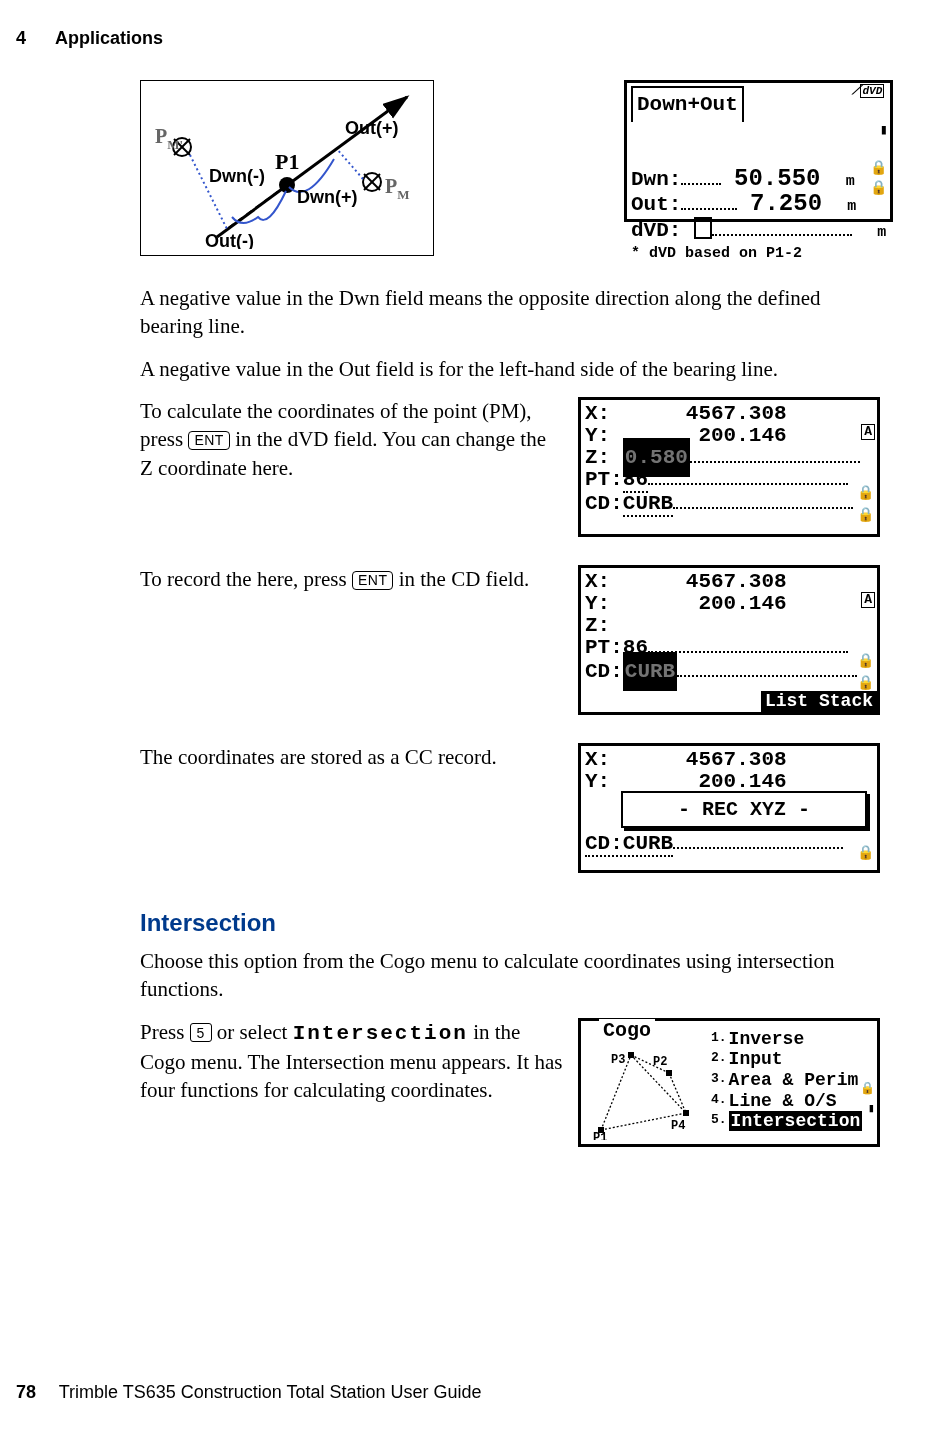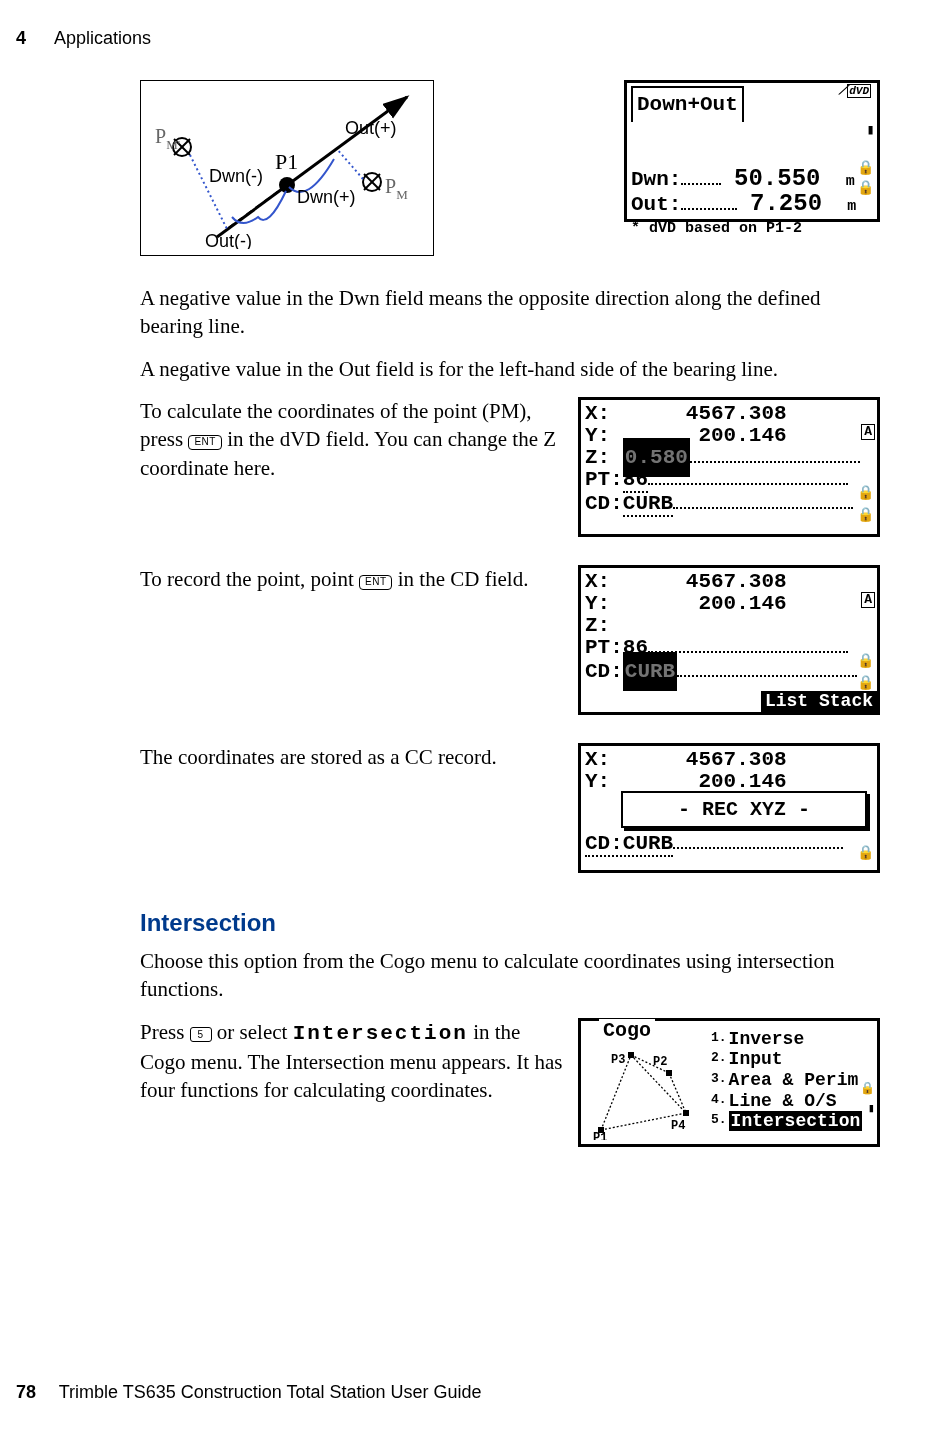--- a/index.html
+++ b/index.html
@@ -18,38 +18,39 @@
     top: 28px;
     left: 16px;
     font-family: Arial, Helvetica, sans-serif;
     font-size: 18px;
   }
   .header .chapnum {
     font-weight: 700;
     margin-right: 24px;
   }
   .header .chaptitle {
-    font-weight: 400;
+    font-weight: 700;
   }
   .content {
     position: absolute;
     left: 140px;
     top: 80px;
     width: 740px;
   }
   .diagram-row {
     display: flex;
     align-items: flex-start;
     gap: 190px;
     margin-bottom: 28px;
   }
   .diagram-box {
     border: 1.5px solid #000;
     padding: 6px;
     display: inline-block;
+    font-weight: bold;
   }
   .diagram-box svg {
     display: block;
   }
   .lcd {
     border: 3px solid #000;
     background: #fff;
     font-family: 'Courier New', monospace;
     font-weight: 700;
     font-size: 21px;
@@ -115,21 +116,21 @@
   }
   .row-with-lcd p.body {
     margin: 0;
     flex: 1;
   }
   .keycap {
     display: inline-block;
     border: 1.5px solid #000;
     border-radius: 4px;
     font-family: Arial, Helvetica, sans-serif;
-    font-size: 10px;
+    font-size: 14px;
     line-height: 1;
     padding: 1.5px 5px 2px 5px;
     vertical-align: 1px;
     letter-spacing: 0.5px;
   }
   .keycap.square {
     border-radius: 3px;
     padding: 1.5px 5px;
     min-width: 10px;
     text-align: center;
@@ -252,20 +253,21 @@
         <text x="58" y="160" font-family="Arial" font-size="18">Out(-)</text>
       </svg>
     </div>
 
     <div class="lcd" style="height:142px;">
       <div class="lcd-line"><span style="border:2px solid #000; border-bottom:none; padding:6px 4px; display:inline-block;">Down+Out</span>
         <span style="position:absolute; right:6px; top:2px; font-size:12px;font-style:italic;">⟋<span style="font-size:11px; border:1px solid #000; padding:0 1px;">dVD</span></span>
       </div>
       <div class="lcd-line"><span>Dwn:</span><span class="dotted" style="width:40px;"></span> <b style="font-size:24px;">50.550</b>  <span class="small">m</span></div>
       <div class="lcd-line"><span>Out:</span><span class="dotted" style="width:56px;"></span> <b style="font-size:24px;">7.250</b>  <span class="small">m</span></div>
+      <div class="lcd-line"><span>dVD:</span> <span style="display:inline-block;width:14px;height:18px;border:2px solid #000;vertical-align:-3px;"></span><span class="dotted" style="width:140px;"></span>  <span class="small">m</span></div>
       <div class="lcd-line small" style="margin-top:4px;">* dVD based on P1-2</div>
       <span class="side-icon" style="top:40px;">▮</span>
       <span class="side-icon" style="top:78px;">🔒</span>
       <span class="side-icon" style="top:98px;">🔒</span>
     </div>
   </div>
 
   <p class="body">A negative value in the Dwn field means the opposite direction along the defined bearing line.</p>
 
   <p class="body">A negative value in the Out field is for the left-hand side of the bearing line.</p>
@@ -282,21 +284,21 @@
       <div class="lcd-line"><span>PT:</span><span class="dotted">86</span><span class="dotted" style="width:200px;"></span></div>
       <div class="lcd-line"><span>CD:</span><span class="dotted">CURB</span><span class="dotted" style="width:180px;"></span></div>
       <span class="side-icon" style="top:24px; border:1px solid #000; padding:0 2px; background:#fff; font-size:13px;">A</span>
       <span class="side-icon" style="top:86px;">🔒</span>
       <span class="side-icon" style="top:108px;">🔒</span>
     </div>
   </div>
 
   <div class="row-with-lcd">
     <p class="body">
-      <span>To record the point, point </span><span class="keycap">ENT</span><span> in the CD field.</span>
+      <span>To record the here, press </span><span class="keycap">ENT</span><span> in the CD field.</span>
     </p>
 
     <div class="lcd" style="height:150px;">
       <div class="lcd-line">X:      4567.308</div>
       <div class="lcd-line">Y:       200.146</div>
       <div class="lcd-line">Z:</div>
       <div class="lcd-line"><span>PT:</span><span class="dotted">86</span><span class="dotted" style="width:200px;"></span></div>
       <div class="lcd-line"><span>CD:</span><span class="inv">CURB</span><span class="dotted" style="width:180px;"></span></div>
       <span class="side-icon" style="top:24px; border:1px solid #000; padding:0 2px; background:#fff; font-size:13px;">A</span>
       <span class="side-icon" style="top:86px;">🔒</span>

